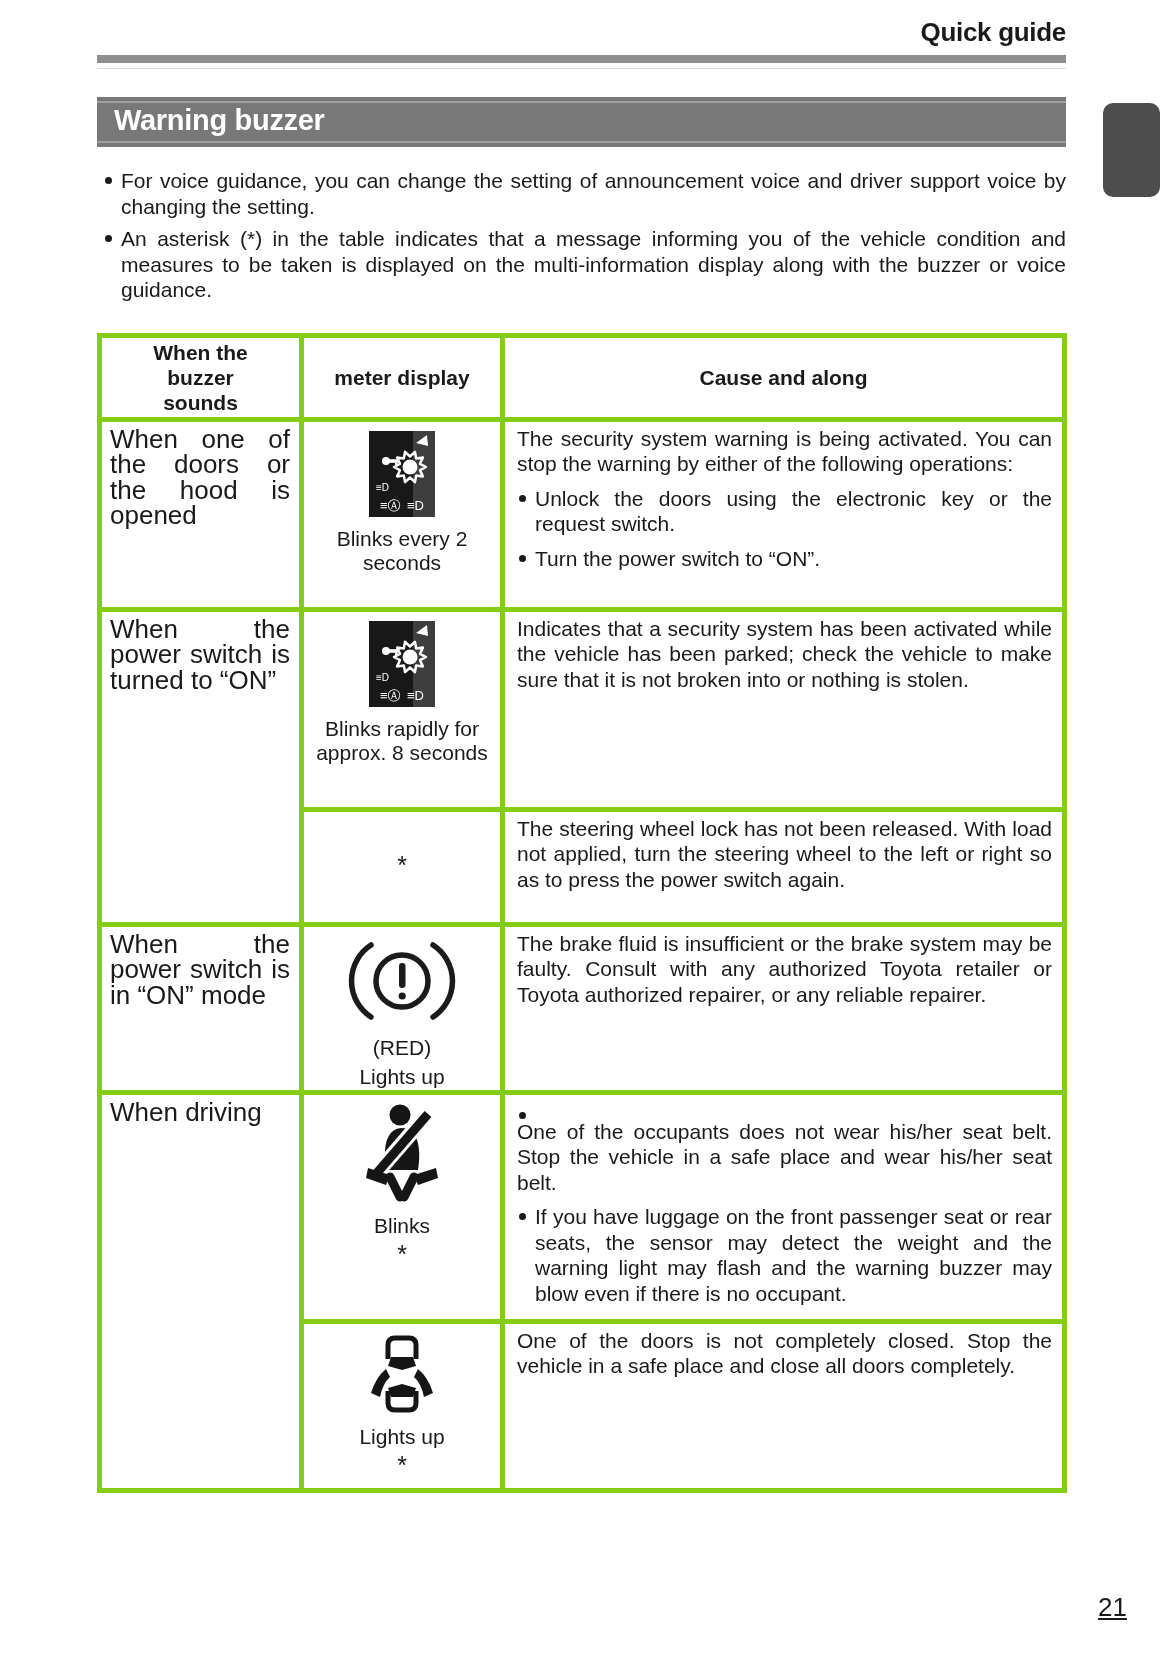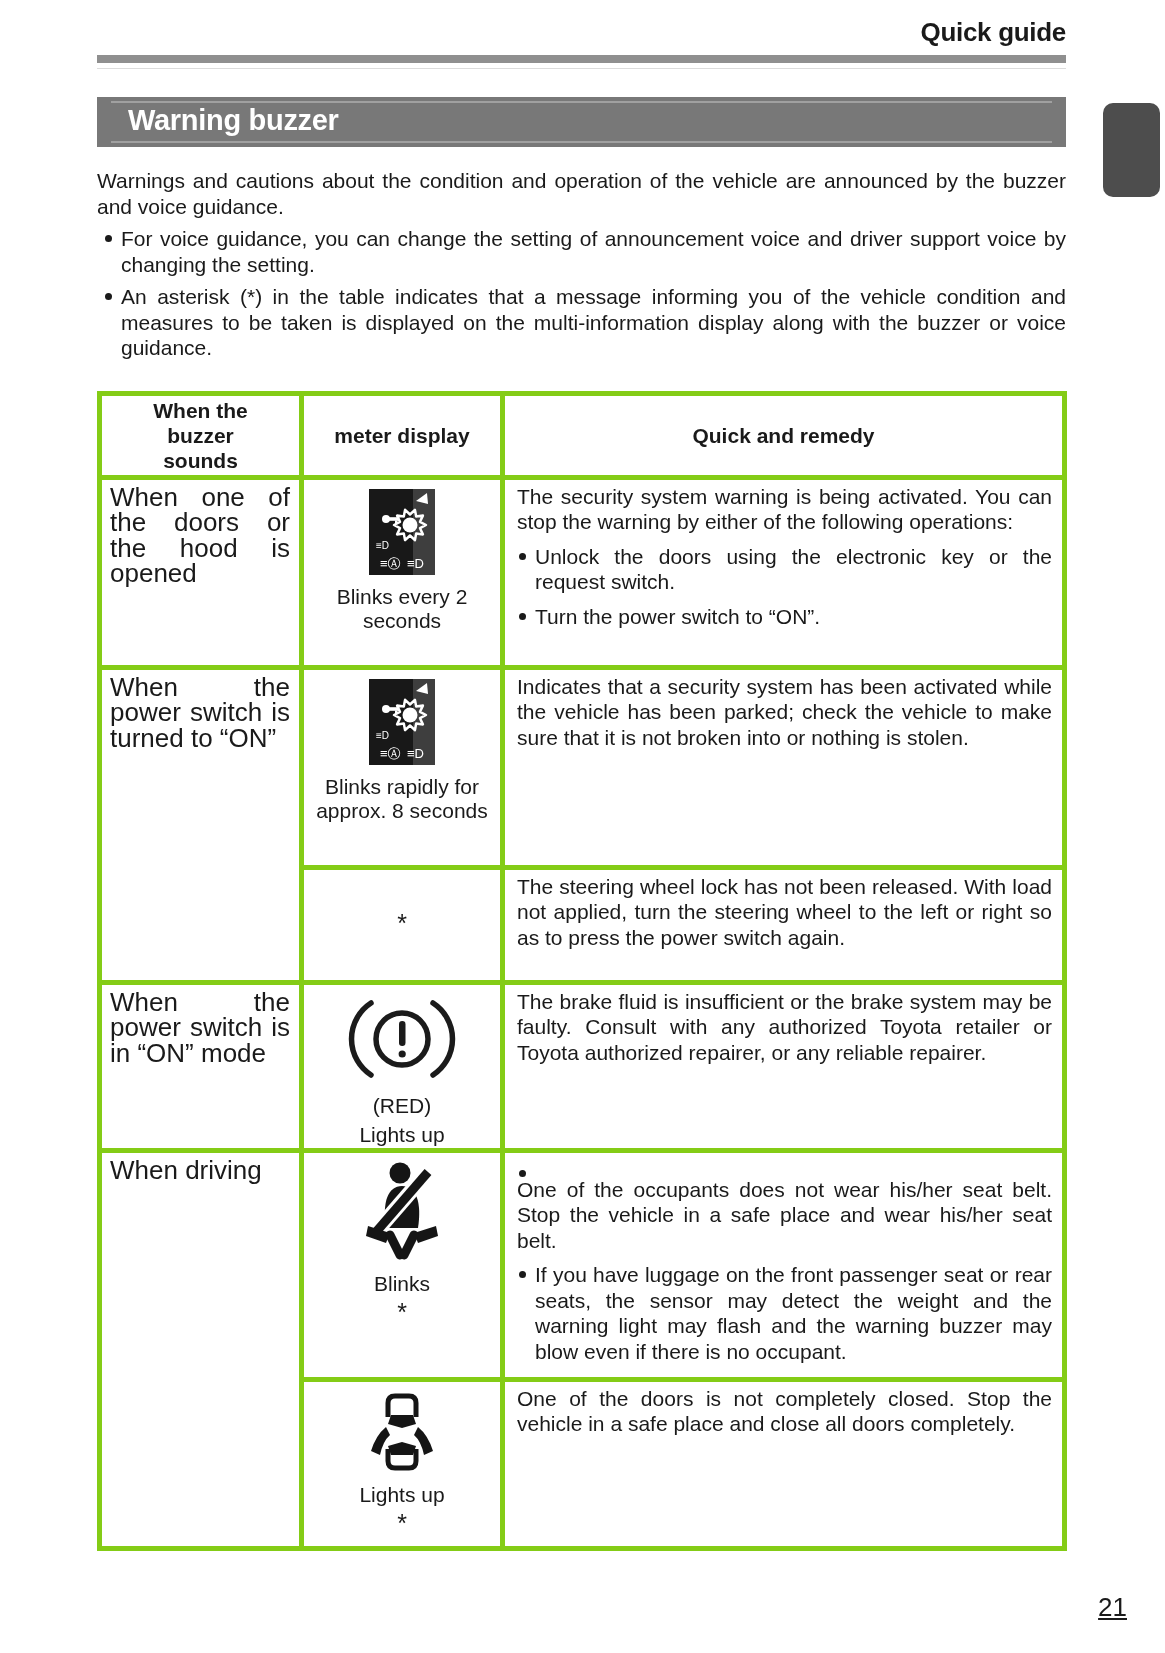--- a/index.html
+++ b/index.html
@@ -8,21 +8,21 @@
     background:#ffffff;color:#1a1a1a;
     font-family:"Liberation Sans", sans-serif;
   }
   .content{position:absolute;left:97px;top:0;width:969px;}
   .running-header{
     margin-top:16px;text-align:right;font-size:26px;font-weight:bold;
     letter-spacing:-0.3px;line-height:32px;
   }
   .header-rule{margin-top:7px;height:8px;background:#8f8f8f;}
   .header-rule-thin{margin-top:5px;height:1px;background:#dcdcdc;}
-  .section-bar{margin-top:28px;background:#787878;padding:4px 14px;}
+  .section-bar{margin-top:28px;background:#787878;padding:4px 0;}
   .section-bar-inner{
     border-top:2px solid #a0a0a0;border-bottom:2px solid #a0a0a0;
     color:#ffffff;font-size:29px;font-weight:bold;line-height:31px;
     padding:2px 0 5px 17px;letter-spacing:-0.3px;
   }
   .intro{margin-top:21px;font-size:21px;line-height:25.5px;}
   .para{margin:0 0 6px 0;text-align:justify;}
   .bullet-row{display:flex;margin-top:7px;}
   .bullet-dot{
     flex:0 0 7px;width:7px;height:7px;border-radius:50%;
@@ -84,21 +84,20 @@
 
   <div class="running-header">Quick guide</div>
   <div class="header-rule"></div>
   <div class="header-rule-thin"></div>
 
   <div class="section-bar">
     <div class="section-bar-inner">Warning buzzer</div>
   </div>
 
   <div class="intro">
-    <p class="para">Warnings and cautions about the condition and operation of the vehicle are announced by the buzzer and voice guidance.</p>
     <div class="bullet-row">
       <span class="bullet-dot"></span>
       <span class="bullet-text">For voice guidance, you can change the setting of announcement voice and driver support voice by changing the setting.</span>
     </div>
     <div class="bullet-row">
       <span class="bullet-dot"></span>
       <span class="bullet-text">An asterisk (*) in the table indicates that a message informing you of the vehicle condition and measures to be taken is displayed on the multi-information display along with the buzzer or voice guidance.</span>
     </div>
   </div>
 
@@ -106,21 +105,21 @@
     <colgroup>
         <col style="width:202px">
         <col style="width:201px">
         <col style="width:562px">
       </colgroup>
 
     <tbody>
         <tr class="rh">
       <th class="th-when">When the buzzer sounds</th>
       <th>meter display</th>
-      <th>Quick and remedy</th>
+      <th>Cause and along</th>
     </tr>
 
     <tr class="r1">
       <td class="when">When one of the doors or the hood is opened</td>
       <td class="meter">
         <span class="icon-wrap">
           <svg width="66" height="86" viewBox="0 0 66 86">
             <rect width="44" height="86" fill="#181818"></rect>
             <rect x="44" width="22" height="86" fill="#3e3e3e"></rect>
             <polygon points="57,36 51,39.2 53.9,45.4 47.2,44.5 45.9,51.2 41,46.5 36.1,51.2 34.8,44.5 28.1,45.4 31,39.2 25,36 31,32.8 28.1,26.6 34.8,27.5 36.1,20.8 41,25.5 45.9,20.8 47.2,27.5 53.9,26.6 51,32.8" fill="none" stroke="#ffffff" stroke-width="2.5" stroke-linejoin="round"></polygon>

